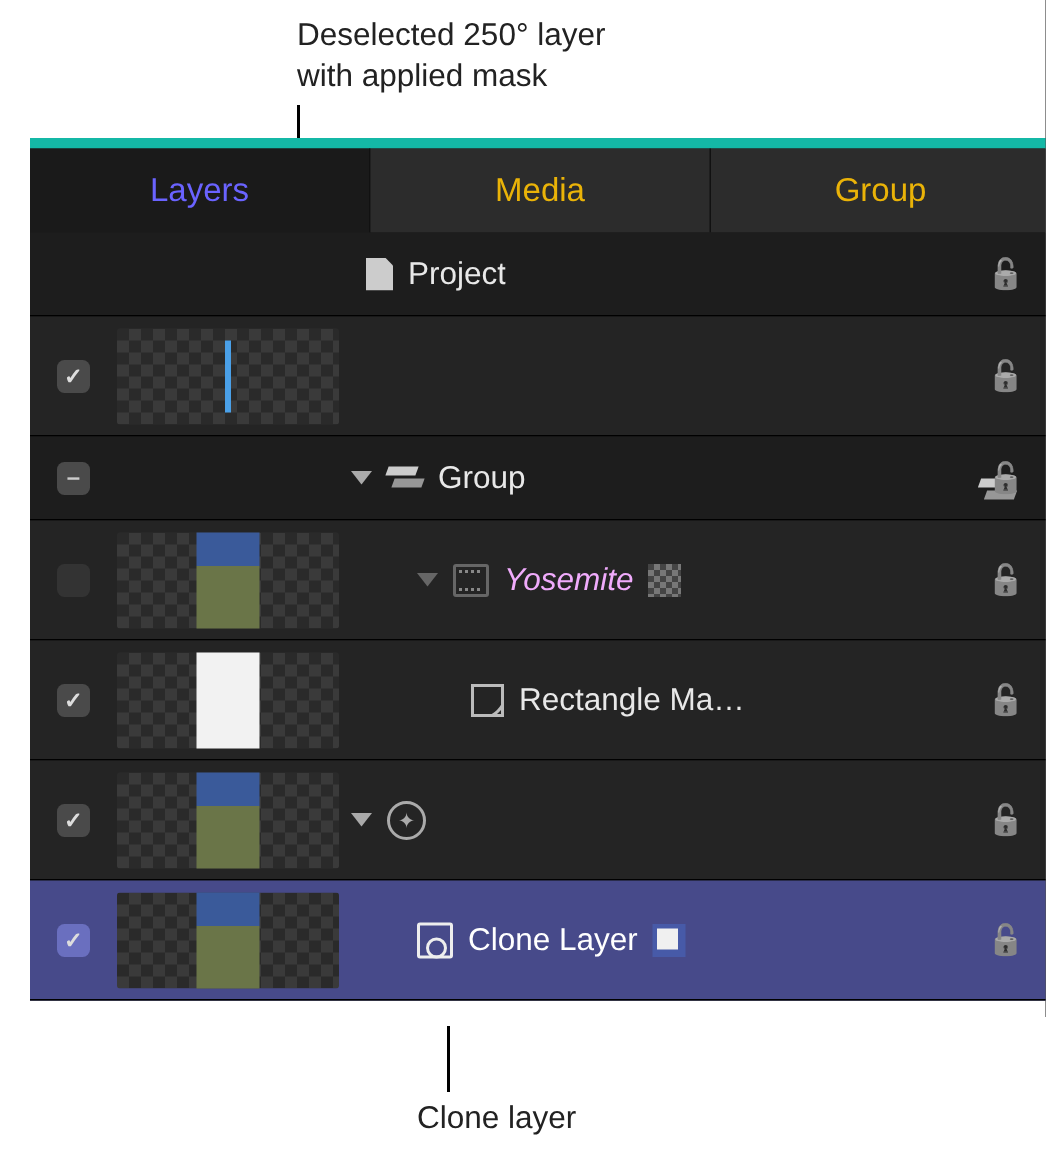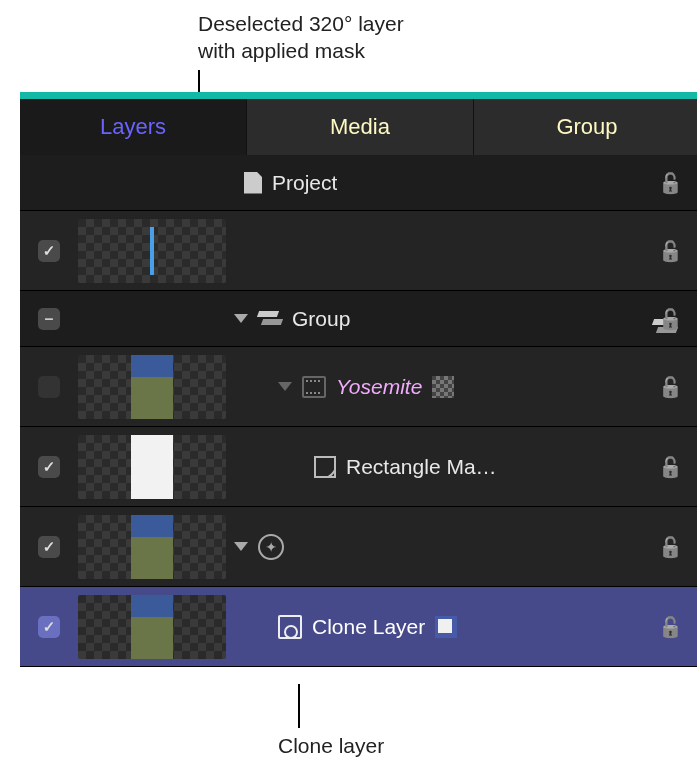--- a/index.html
+++ b/index.html
@@ -32,21 +32,21 @@
   }
   .tabs {
     display: flex;
     height: 56px;
   }
   .tab {
     flex: 1;
     text-align: center;
     line-height: 56px;
     font-size: 22px;
-    color: #fef9c3;
+    color: #eab308;
     background: #2c2c2c;
     border-right: 1px solid #111;
     cursor: pointer;
   }
   .tab.active {
     color: #6a63ff;
     background: #1a1a1a;
   }
   .row {
     display: flex;
@@ -158,21 +158,21 @@
   .grp-icon{width:24px;height:16px;position:relative;}
   .grp-icon::before,.grp-icon::after{content:"";position:absolute;width:20px;height:6px;background:#ccc;transform:skewX(-20deg);}
   .grp-icon::before{top:0;left:0;} .grp-icon::after{top:8px;left:4px;opacity:.7;}
   .underline { text-decoration: underline; }
   .indent-1{padding-left:10px;} .indent-2{padding-left:44px;} .indent-3{padding-left:80px;}
   .lockglyph::before{content:"🔓";filter:grayscale(1) brightness(.8);}
 </style>
 </head>
 <body>
 
-<div class="annotation" style="left:198px; top:10px; white-space:pre;">Deselected 320° layer
+<div class="annotation" style="left:198px; top:10px; white-space:pre;">Deselected 250° layer
 with applied mask</div>
 
 <div class="callout-line" style="left:198px; top:70px; width:2px; height:362px;"></div>
 <div class="callout-line" style="left:198px; top:432px; width:62px; height:2px;"></div>
 
 <div class="panel">
 
   <div class="tabs">
     <div class="tab active">Layers</div>
     <div class="tab">Media</div>

